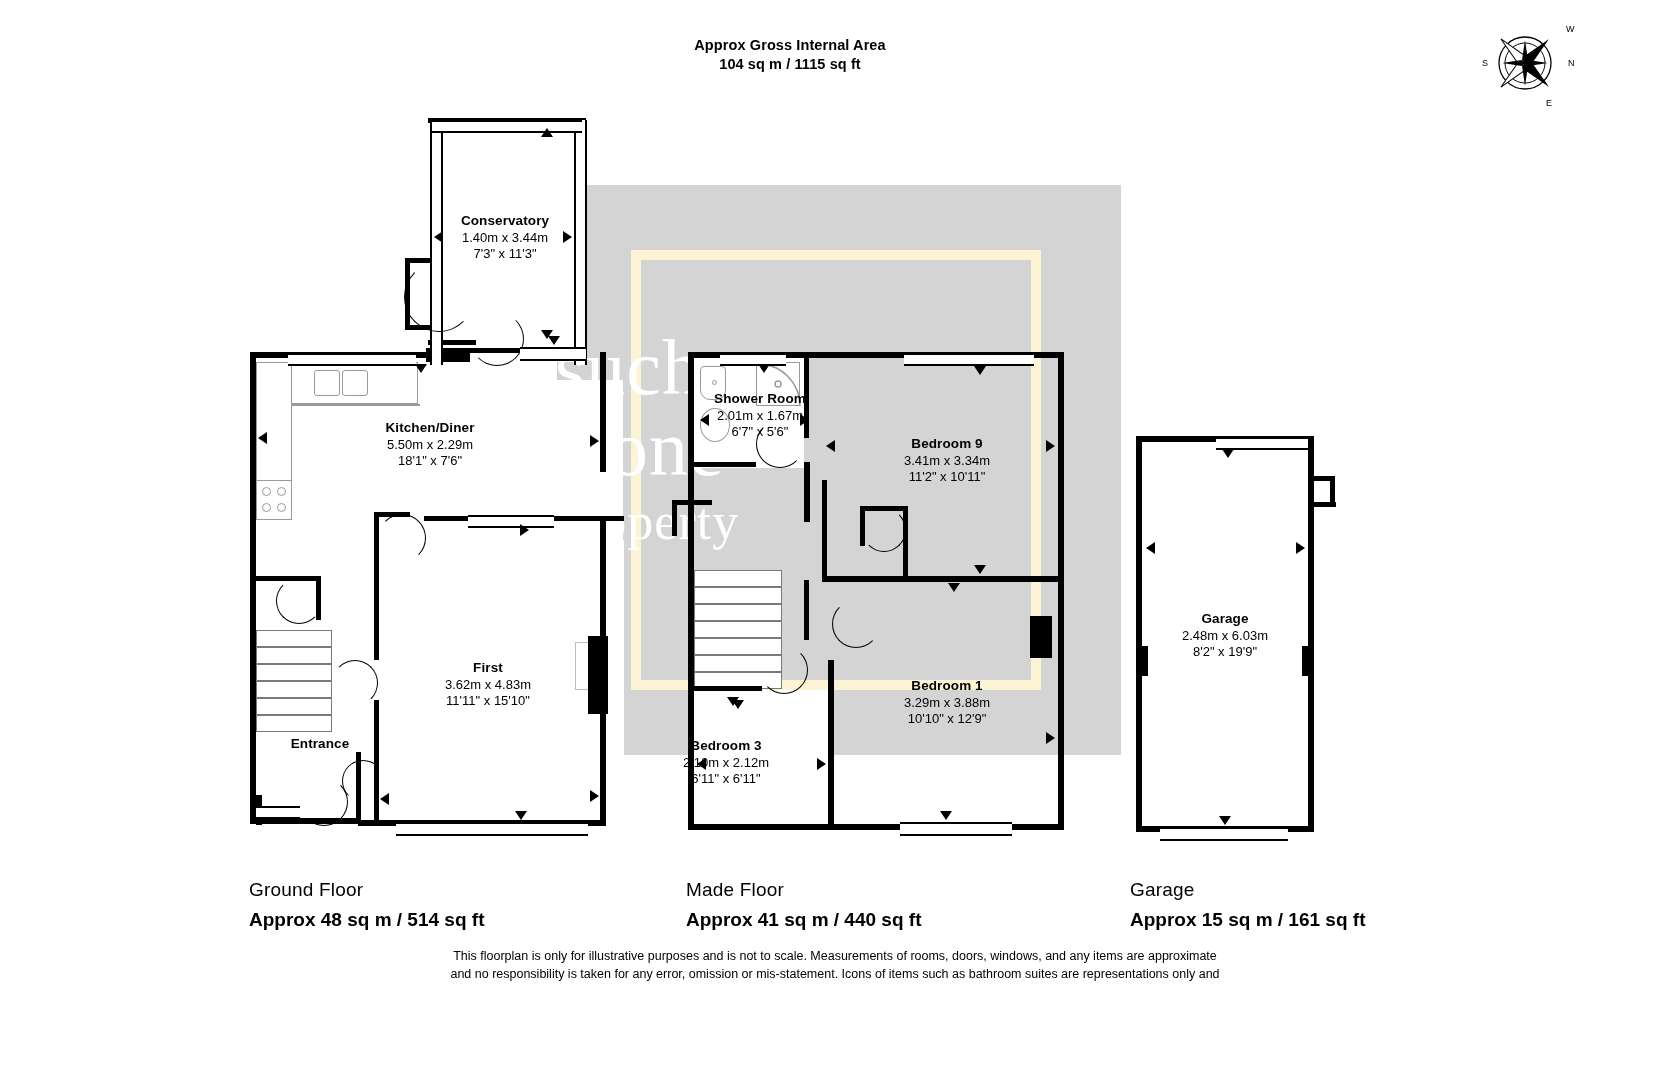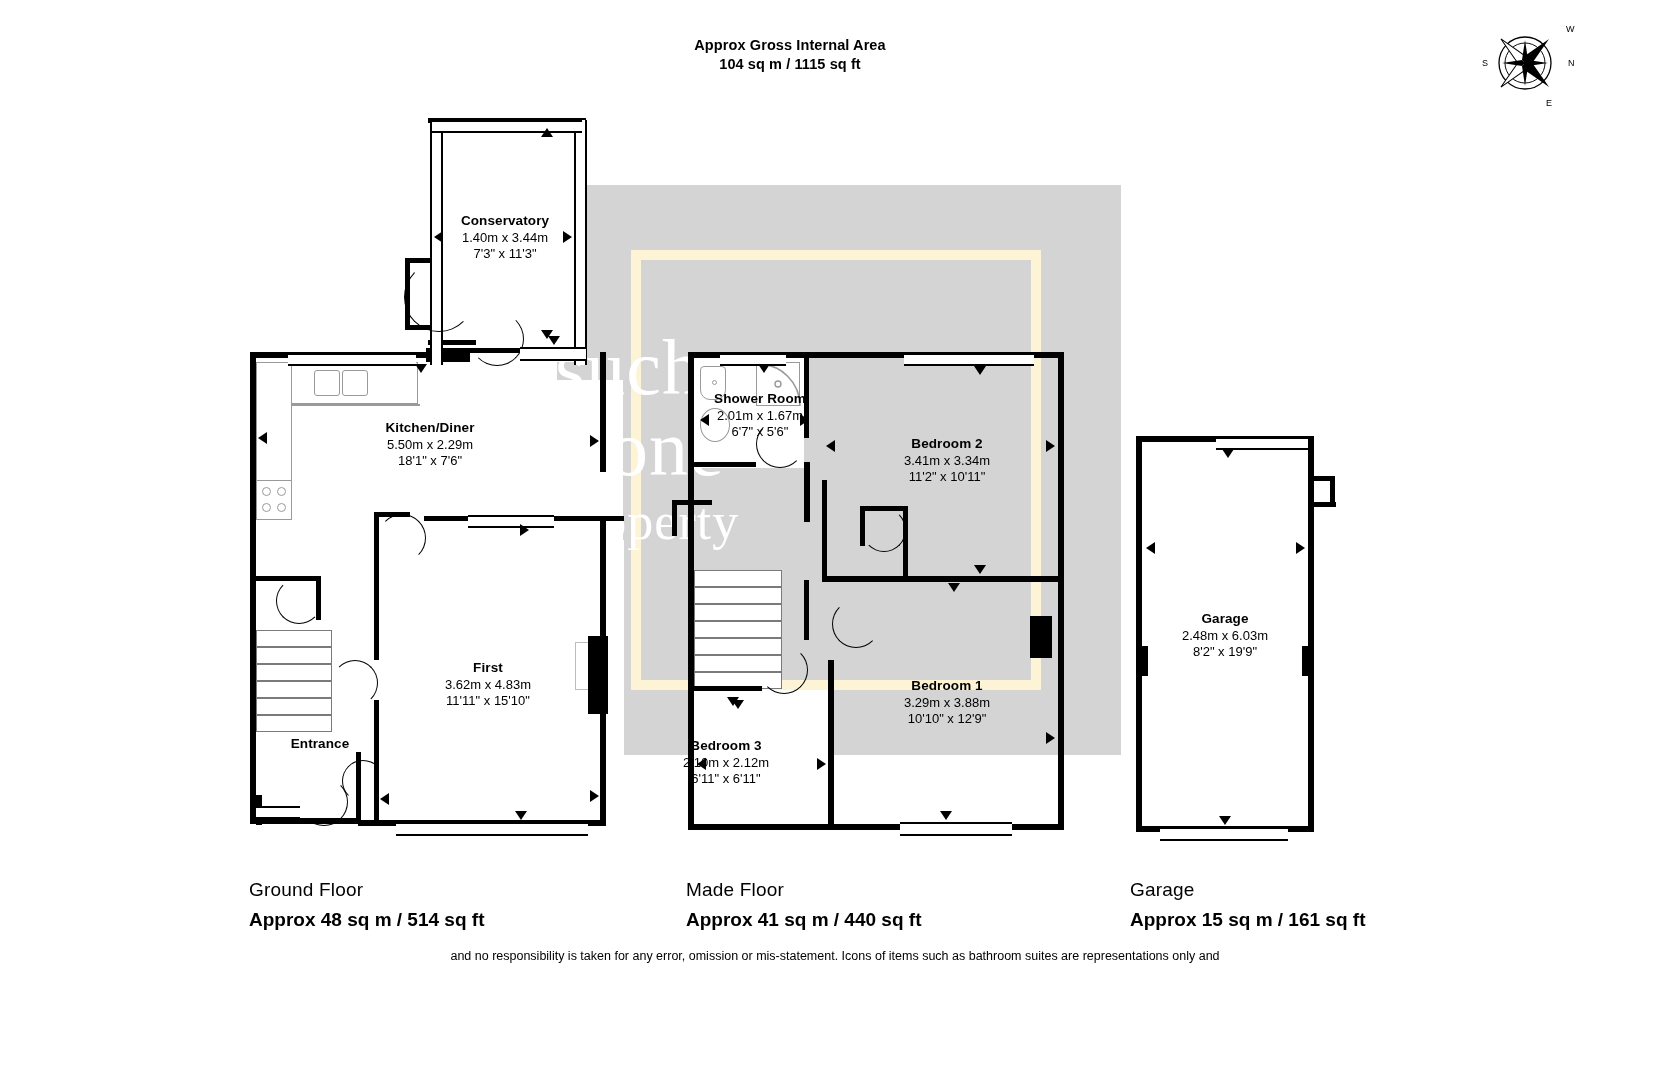--- a/index.html
+++ b/index.html
@@ -430,21 +430,21 @@
     <div class="fx fx-r" style="left:700px; top:408px; width:30px; height:34px;"></div>
     <div class="fx fx-r" style="left:712px; top:380px; width:5px; height:5px;"></div>
 
     <div class="room" style="left:660px; top:391px; width:200px;">
       <div class="name">Shower Room</div>
       <div class="dim">2.01m x 1.67m</div>
       <div class="dim">6'7" x 5'6"</div>
     </div>
 
     <div class="room" style="left:843px; top:436px; width:208px;">
-      <div class="name">Bedroom 2</div>
+      <div class="name">Bedroom 9</div>
       <div class="dim">3.41m x 3.34m</div>
       <div class="dim">11'2" x 10'11"</div>
     </div>
 
     <div class="room" style="left:843px; top:678px; width:208px;">
       <div class="name">Bedroom 1</div>
       <div class="dim">3.29m x 3.88m</div>
       <div class="dim">10'10" x 12'9"</div>
     </div>
 
@@ -492,16 +492,17 @@
     <div class="ft-name">Made Floor</div>
     <div class="ft-area">Approx 41 sq m / 440 sq ft</div>
   </div>
 
   <div class="floortitle" style="left:1130px; top:879px;">
     <div class="ft-name">Garage</div>
     <div class="ft-area">Approx 15 sq m / 161 sq ft</div>
   </div>
 
   <div class="disclaimer">
+    <div>This floorplan is only for illustrative purposes and is not to scale. Measurements of rooms, doors, windows, and any items are approximate</div>
     <div>and no responsibility is taken for any error, omission or mis-statement. Icons of items such as bathroom suites are representations only and</div>
   </div>
 
 </div>
 
 </body></html>

